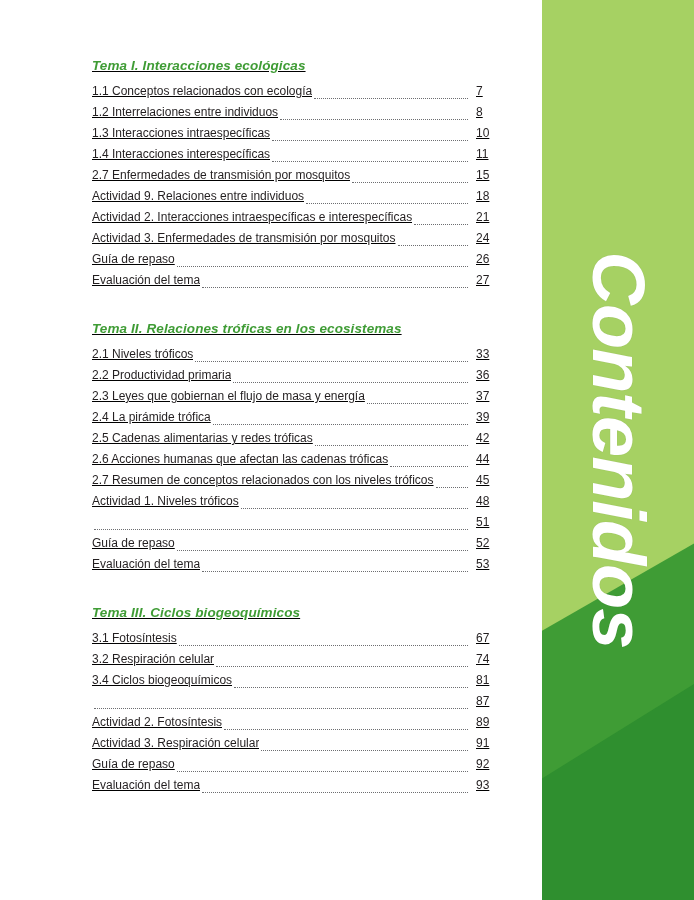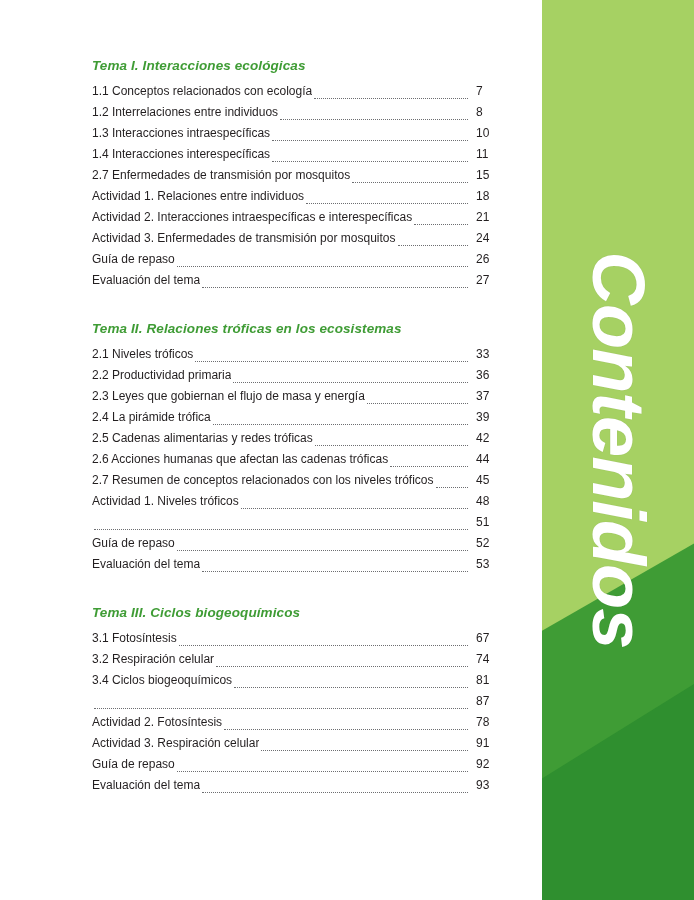--- a/index.html
+++ b/index.html
@@ -73,20 +73,21 @@
 
   
   .content {
     position: absolute;
     left: 92px;
     top: 58px;
     width: 410px;
   }
   .section {
     margin-bottom: 30px;
+    text-decoration: underline;
   }
   .section-title {
     color: #3f9c35;
     font-weight: bold;
     font-style: italic;
     font-size: 13.5px;
     margin-bottom: 8px;
     letter-spacing: 0.1px;
   }
   .toc-row {
@@ -142,21 +143,21 @@
         <span class="toc-label">1.4 Interacciones interespecíficas</span>
         <span class="toc-dots"></span>
         <span class="toc-page">11</span>
       </div>
       <div class="toc-row">
         <span class="toc-label">2.7 Enfermedades de transmisión por mosquitos</span>
         <span class="toc-dots"></span>
         <span class="toc-page">15</span>
       </div>
       <div class="toc-row">
-        <span class="toc-label">Actividad 1. Relaciones entre individuos</span>
+        <span class="toc-label">Actividad 9. Relaciones entre individuos</span>
         <span class="toc-dots"></span>
         <span class="toc-page">18</span>
       </div>
       <div class="toc-row">
         <span class="toc-label">Actividad 2. Interacciones intraespecíficas e interespecíficas</span>
         <span class="toc-dots"></span>
         <span class="toc-page">21</span>
       </div>
       <div class="toc-row">
         <span class="toc-label">Actividad 3. Enfermedades de transmisión por mosquitos</span>
@@ -248,21 +249,21 @@
         <span class="toc-dots"></span>
         <span class="toc-page">81</span>
       </div>
       <div class="toc-row">
         <span class="toc-dots"></span>
         <span class="toc-page">87</span>
       </div>
       <div class="toc-row">
         <span class="toc-label">Actividad 2. Fotosíntesis</span>
         <span class="toc-dots"></span>
-        <span class="toc-page">78</span>
+        <span class="toc-page">89</span>
       </div>
       <div class="toc-row">
         <span class="toc-label">Actividad 3. Respiración celular</span>
         <span class="toc-dots"></span>
         <span class="toc-page">91</span>
       </div>
       <div class="toc-row">
         <span class="toc-label">Guía de repaso</span>
         <span class="toc-dots"></span>
         <span class="toc-page">92</span>

